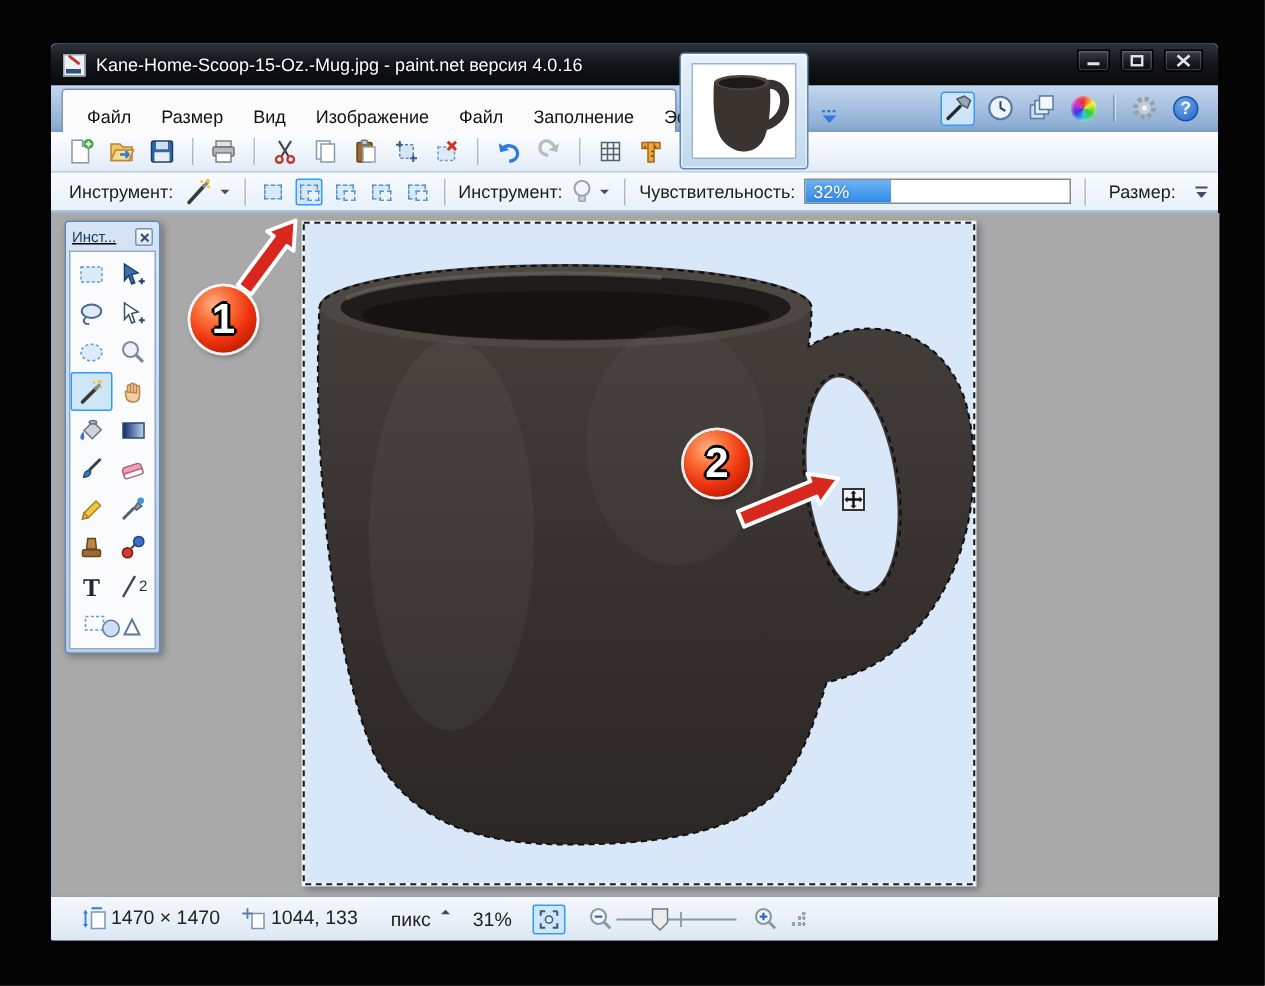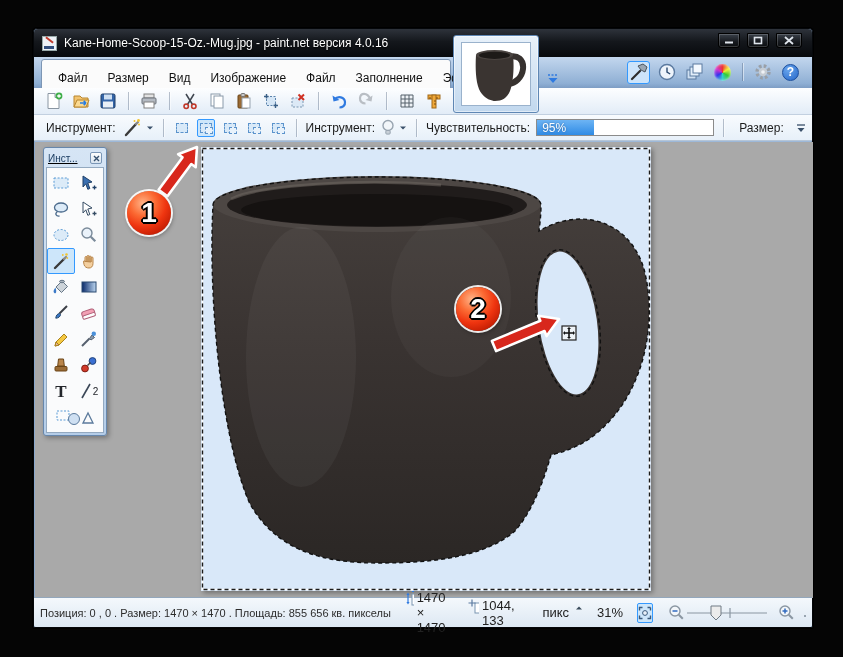--- a/index.html
+++ b/index.html
@@ -329,21 +329,21 @@
         <rect x="4.8" y="11.5" width="4.4" height="3.6" rx="1" fill="#c8d0d8" stroke="#98a4b0"></rect>
           </svg>
       <svg width="8" height="6">
             <path d="M1 1.5l3 3 3-3z" fill="#3a506a"></path>
           </svg>
     </span>
     <span class="vsep"></span>
     <span>Чувствительность:</span>
     <div class="tol-track">
       <div class="tol-fill" style="width: 32%;"></div>
-      <span class="tol-text">95%</span>
+      <span class="tol-text">32%</span>
     </div>
     <span class="vsep"></span>
     <span style="margin-left:6px;">Размер:</span>
     <svg width="10" height="10" style="position:absolute;right:6px;top:9px;">
       <path d="M1 1h8" stroke="#3a506a" stroke-width="1.3"></path>
           <path d="M1.5 4l3.5 4 3.5-4z" fill="#3a506a"></path>
         </svg>
   </div>
 
   <div class="workspace">
@@ -547,21 +547,20 @@
   </div>
 
   <svg class="overlay-svg" width="780" height="600">
     <polygon points="133.4,167.3 157.3,135.0 161.7,138.2 163,118 144.1,125.2 148.5,128.4 124.6,160.7" fill="#d8271c" stroke="#fff" stroke-width="2.6" stroke-linejoin="round"></polygon>
   </svg>
   <div class="callout" style="left:93px;top:162px;">
     <b>1</b>
   </div>
 
   <div class="statusbar">
-    <span class="sb-text">Позиция: 0 , 0 . Размер: 1470 × 1470 . Площадь: 855 656 кв. пикселы</span>
     <span class="sb-item">
       <svg width="17" height="17">
         <rect x="7" y="4" width="9" height="11" fill="#fff" stroke="#7a96b2"></rect>
         <path d="M3 4v9" stroke="#2f7ae0" stroke-width="1.2"></path>
         <path d="M3 2.5L1.4 5h3.2zM3 14.5L1.4 12h3.2z" fill="#2f7ae0"></path>
         <path d="M7 1.5h7" stroke="#2f7ae0" stroke-width="1.2"></path>
           </svg>
       <span class="sb-big">1470 × 1470</span>
     </span>
     <span class="sb-item">

